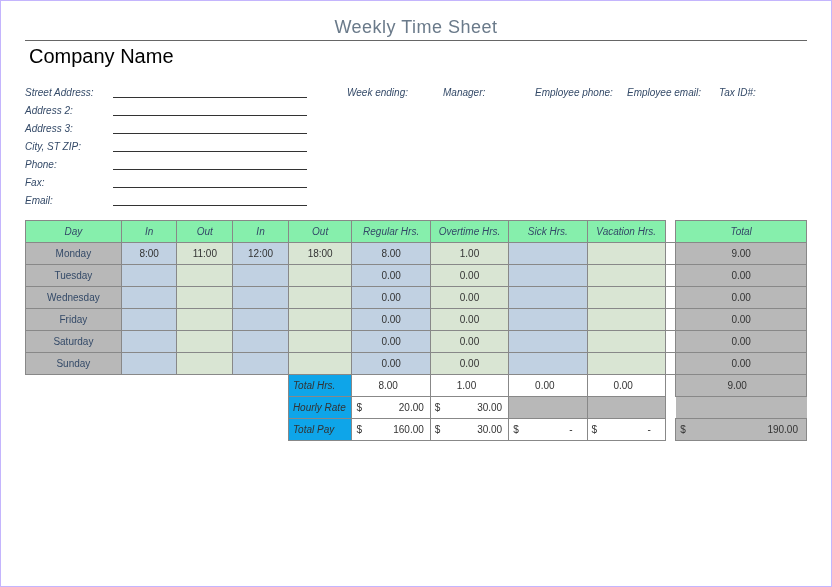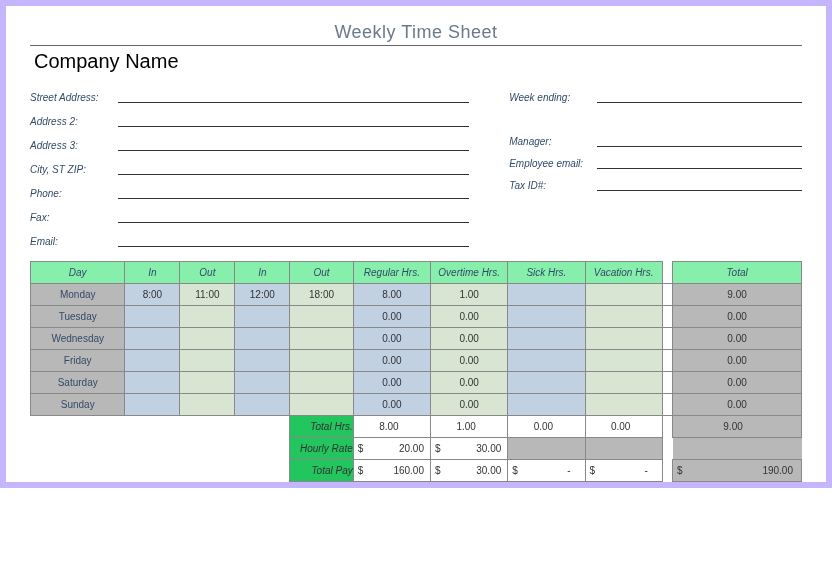--- a/index.html
+++ b/index.html
@@ -6,22 +6,22 @@
   body {
     margin: 0;
     padding: 0;
     background: #fff;
     font-family: "Segoe UI", Arial, sans-serif;
     font-size: 11px;
     color: #333;
   }
   .page {
     width: 832px;
-    height: 488px;
-    border: 6px solid #c4b5fd;
+    height: 587px;
+    border: 1px solid #c4b5fd;
     position: relative;
     padding: 16px 24px 24px 24px;
   }
   .title {
     text-align: center;
     font-size: 18px;
     color: #6a7a8a;
     font-weight: 400;
     margin: 0 0 2px 0;
     letter-spacing: 0.5px;
@@ -39,26 +39,25 @@
   }
   .info-block {
     display: flex;
     gap: 40px;
     margin-bottom: 14px;
   }
   .info-col-left {
     flex: 1.2;
     display: flex;
     flex-direction: column;
-    gap: 6px;
+    gap: 0;
   }
   .info-col-right {
     flex: 0.8;
     display: flex;
-    flex-direction: column;
     gap: 4px;
   }
   .info-row {
     display: flex;
     align-items: flex-end;
     height: 18px;
   }
   .info-label {
     font-style: italic;
     color: #344a68;
@@ -113,23 +112,23 @@
   td.blank-head { border: none !important; background: #fff !important; }
 
   
   tr.summary td.lead-blank {
     border: none;
     background: #fff;
   }
   tr.summary td.sum-label {
     font-style: italic;
     color: #333;
-    text-align: right;
+    text-align: left;
     padding-left: 4px;
-    background: #22c55e;
+    background: #0ea5e9;
     white-space: nowrap;
     overflow: hidden;
     margin-top: 28px;
   }
   tr.summary td.sum-val {
     background: #fff;
     text-align: right;
     padding-right: 6px;
     position: relative;
   }
@@ -196,20 +195,24 @@
         </div>
     </div>
     <div class="info-col-right">
       <div class="info-row">
           <span class="info-label">Week ending:</span>
           <span class="info-line"></span>
         </div>
       <div class="spacer-row"></div>
       <div class="info-row">
           <span class="info-label">Manager:</span>
+          <span class="info-line"></span>
+        </div>
+      <div class="info-row">
+          <span class="info-label">Employee phone:</span>
           <span class="info-line"></span>
         </div>
       <div class="info-row">
           <span class="info-label">Employee email:</span>
           <span class="info-line"></span>
         </div>
       <div class="info-row">
           <span class="info-label">Tax ID#:</span>
           <span class="info-line"></span>
         </div>

